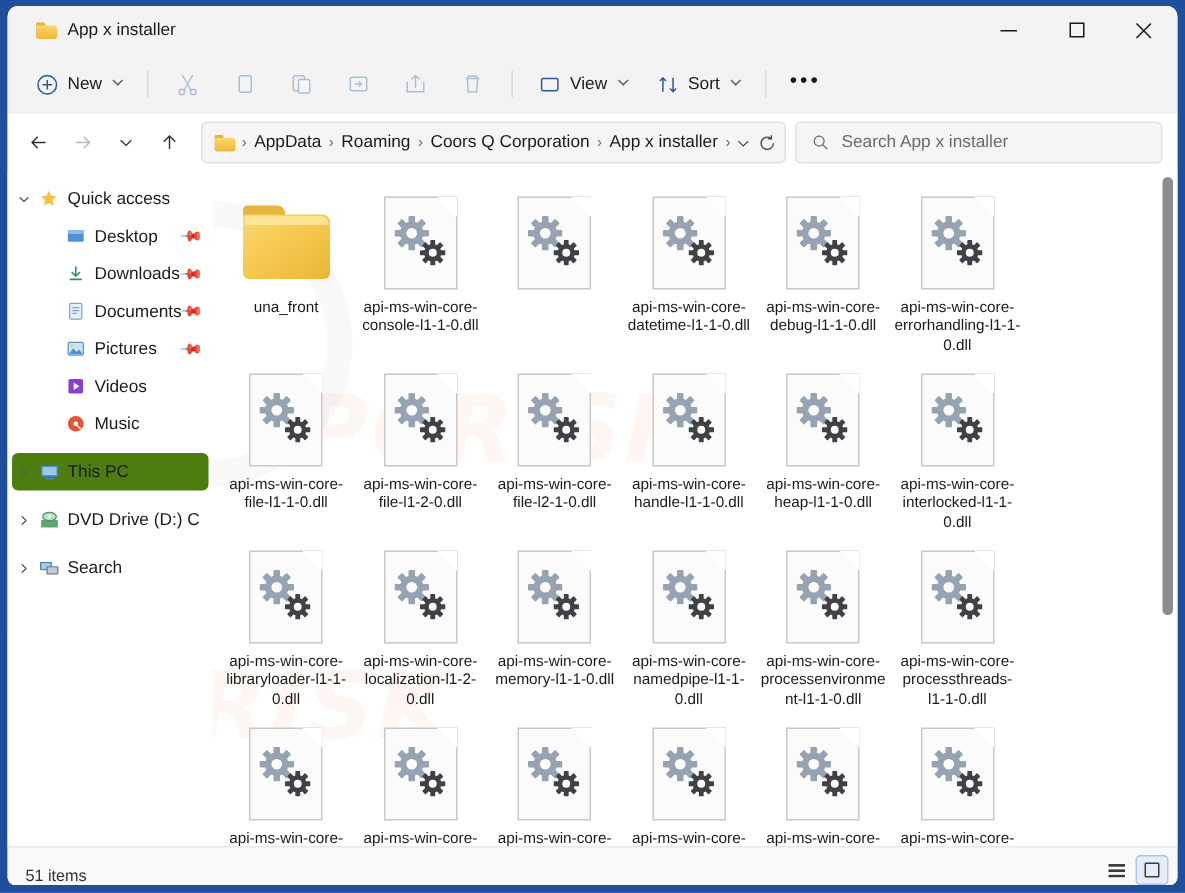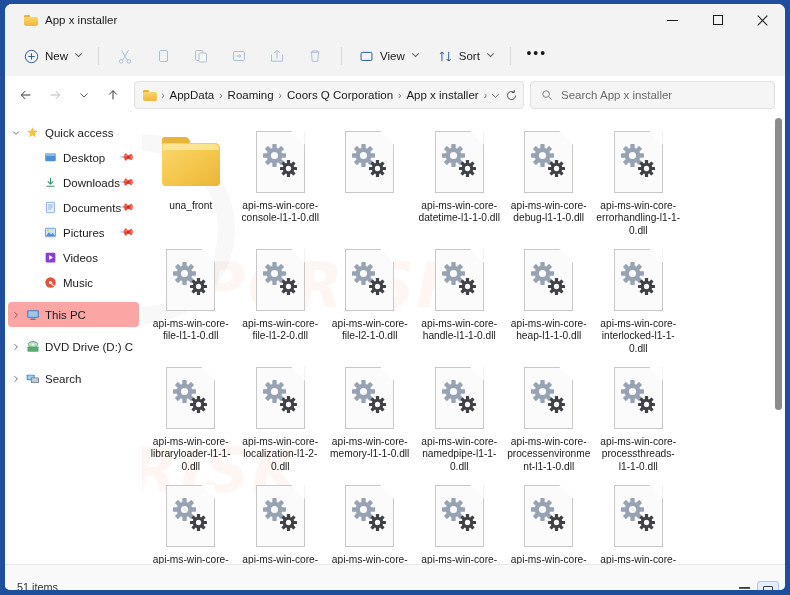--- a/index.html
+++ b/index.html
@@ -257,21 +257,21 @@
   }
   .nav-row {
     display: flex;
     align-items: center;
     height: 25px;
     padding-right: 6px;
     border-radius: 4px;
     margin: 0 3px;
     position: relative;
   }
-  .nav-row.selected { background: #fca5a5; }
+  .nav-row.selected { background: #4d7c0f; }
   .nav-expander {
     width: 16px;
     flex: 0 0 auto;
     display: flex; align-items: center; justify-content: center;
     color: #5a5a5a;
     font-size: 8px;
   }
   .nav-indent { width: 18px; flex: 0 0 auto; }
   .nav-ico {
     width: 17px;
@@ -397,22 +397,22 @@
     border-radius: 4px;
   }
 
   
   .statusbar {
     height: 26px;
     flex: 0 0 auto;
     background: #f9f9f9;
     border-top: 1px solid #e8e8e8;
     display: flex;
-    align-items: flex-start;
-    padding: 16px 6px 0 12px;
+    align-items: flex-end;
+    padding: 0 6px 0 12px;
     gap: 24px;
   }
   .status-text {
     font-size: 10.8px;
     color: #333333;
   }
   .status-views {
     margin-left: auto;
     display: flex;
     align-items: center;

